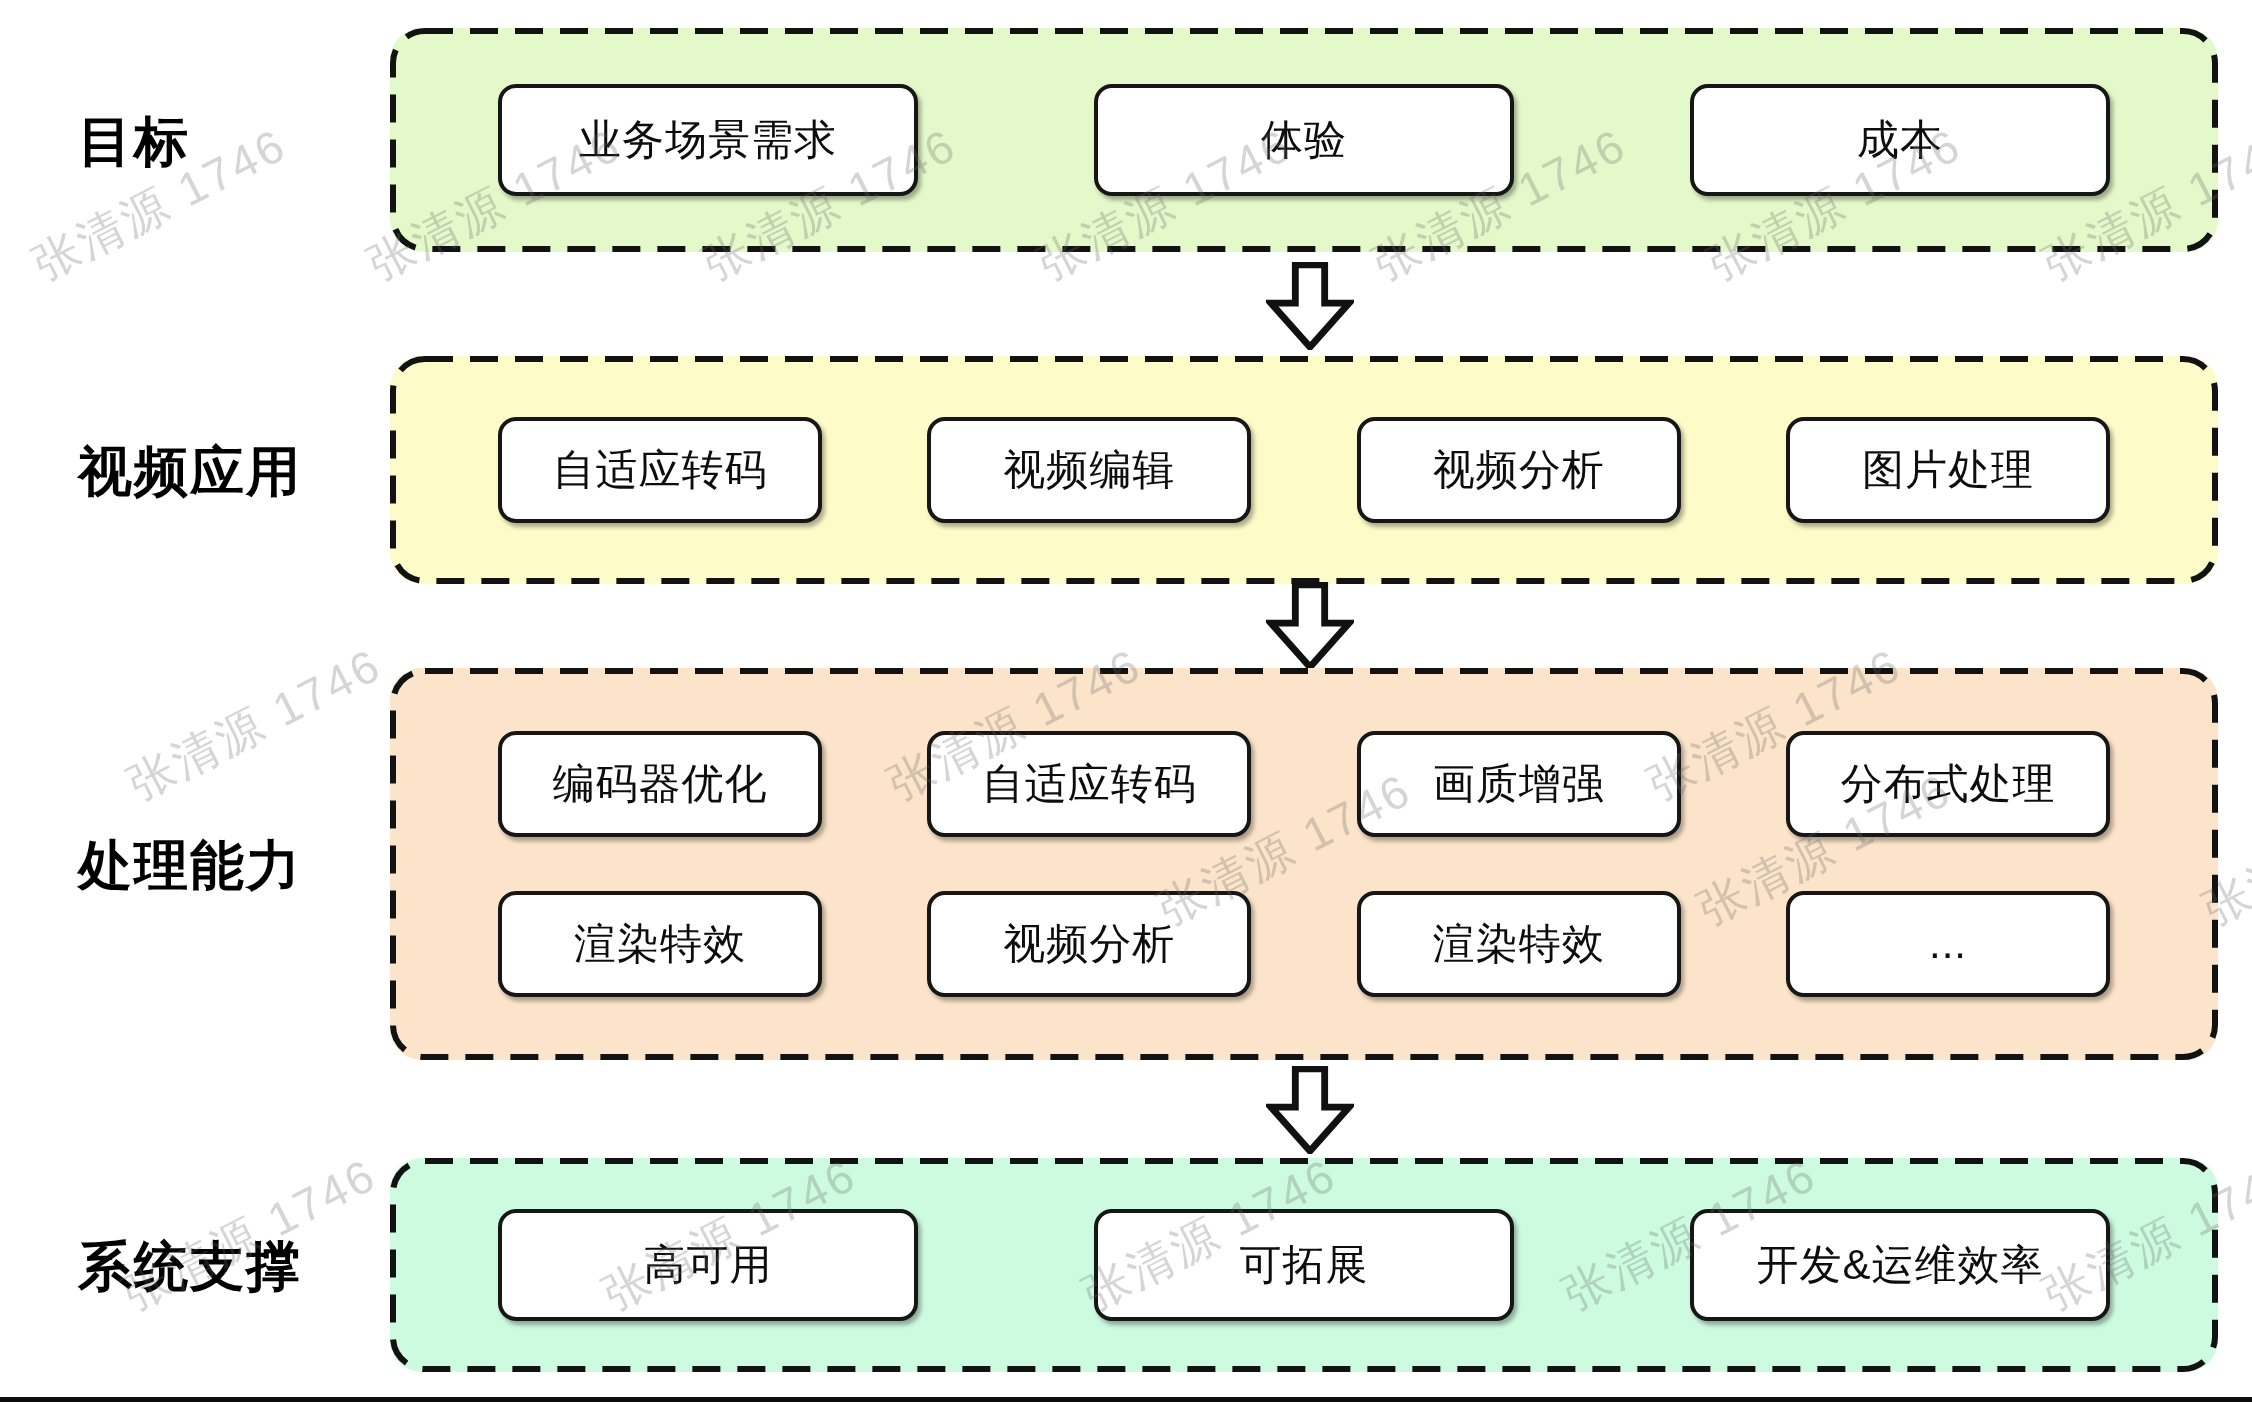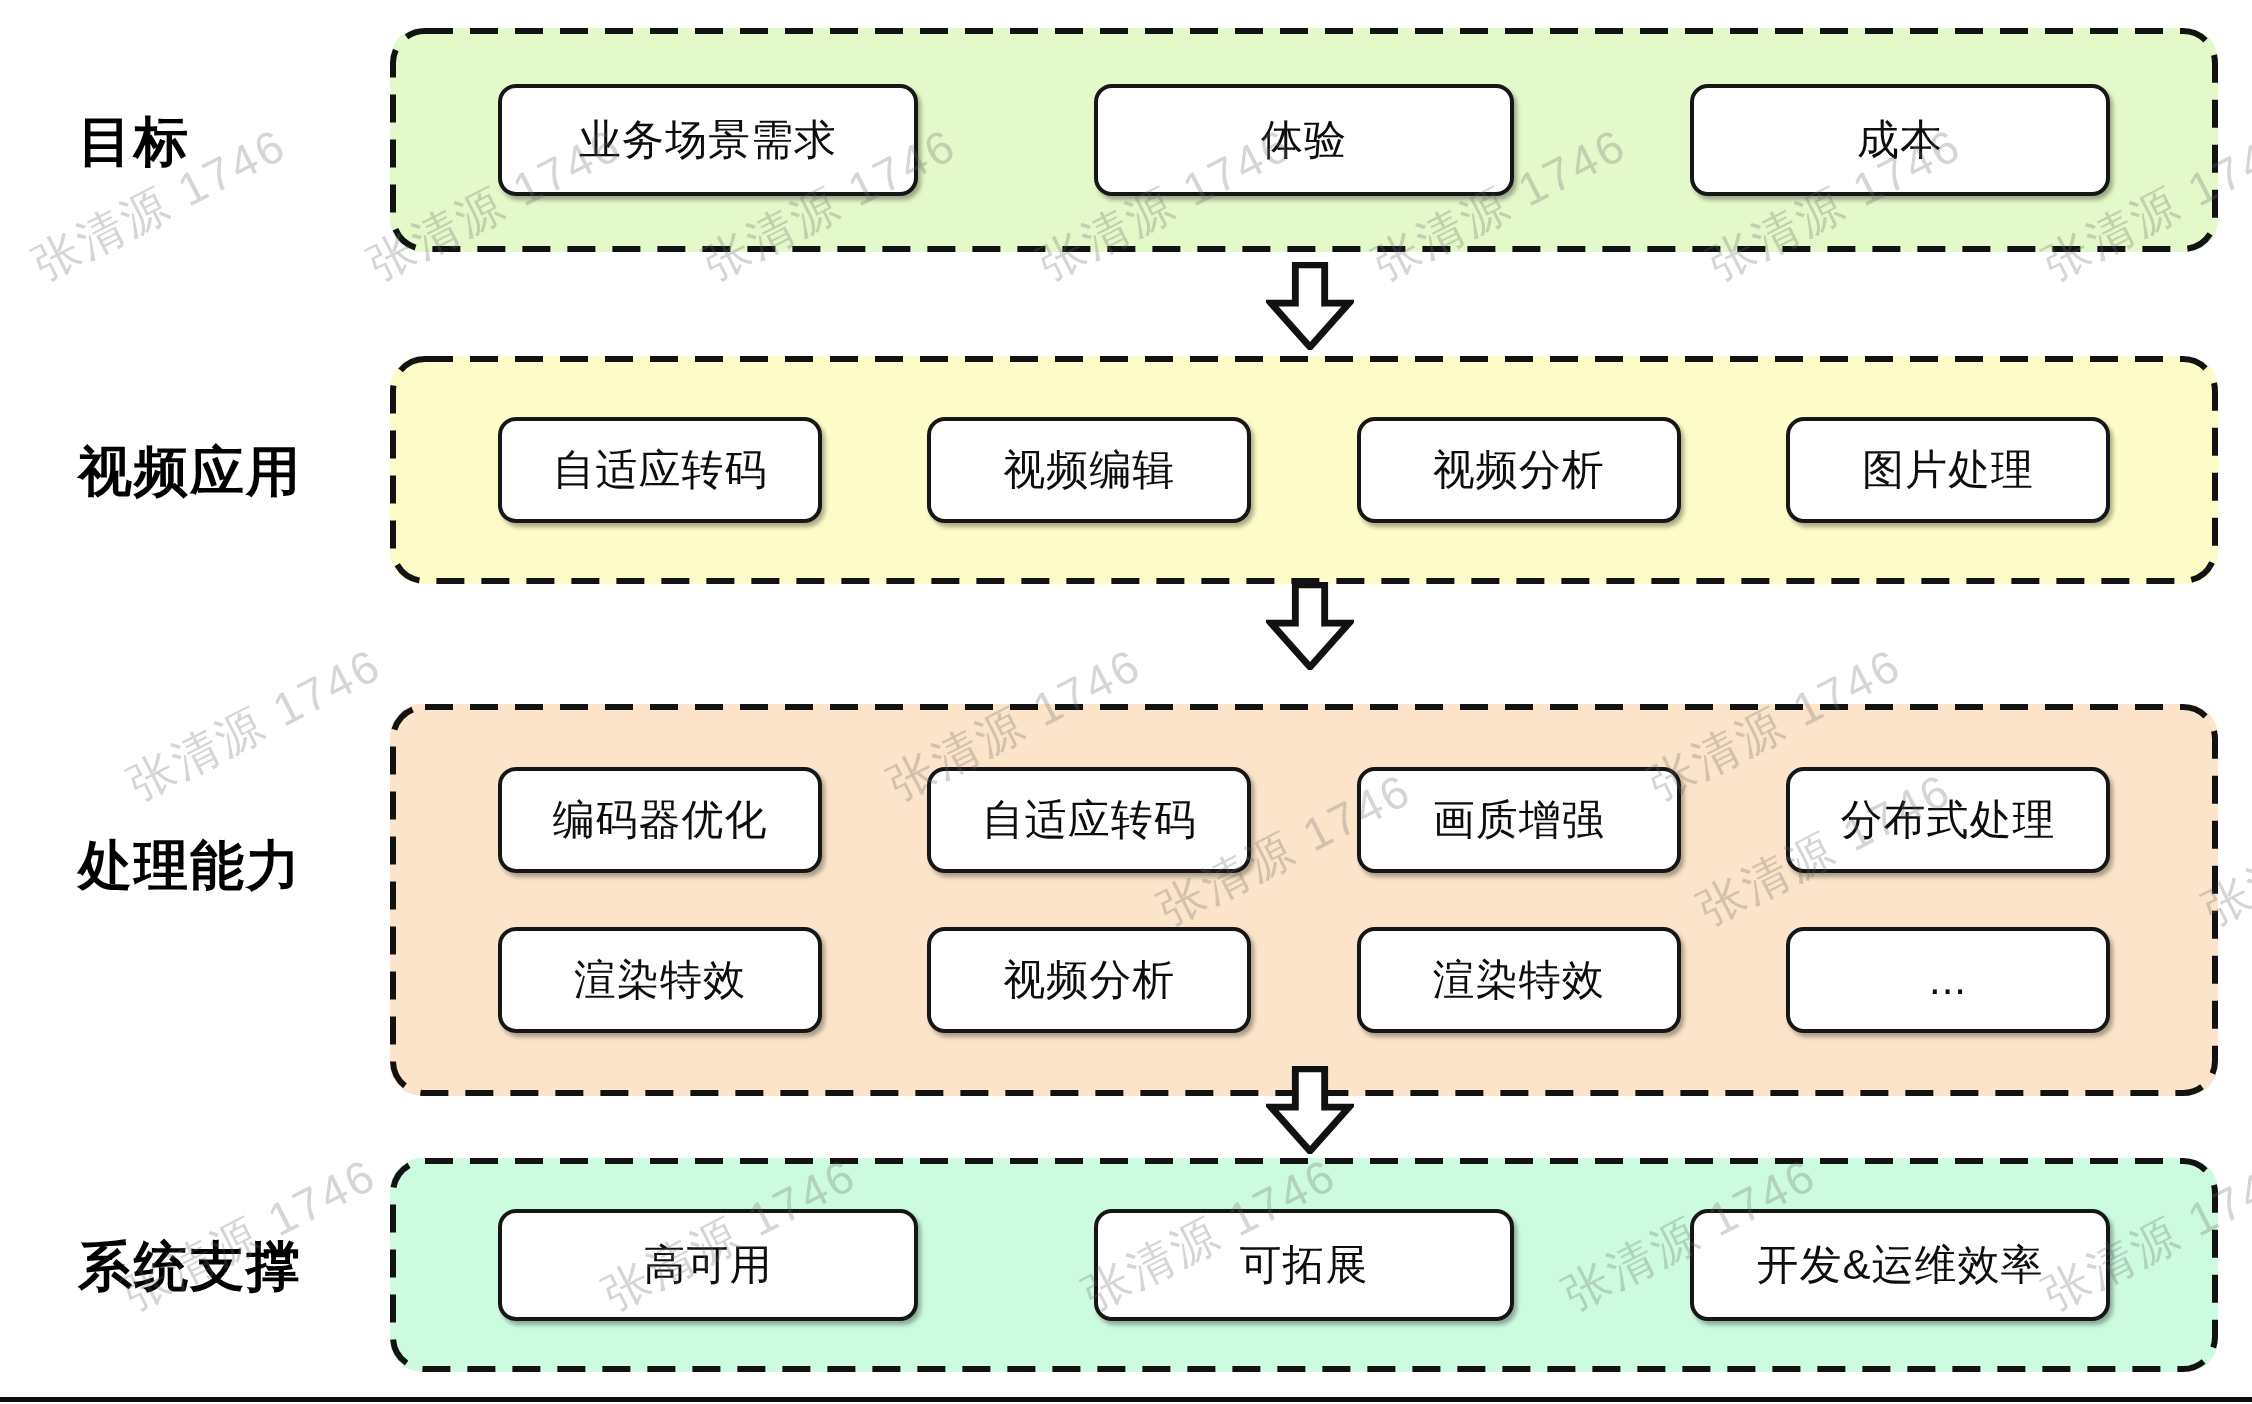--- a/index.html
+++ b/index.html
@@ -16,21 +16,21 @@
   
   .section {
     position: absolute;
     left: 390px;
     width: 1828px;
     border-radius: 32px;
   }
   .section svg.dash-border { position: absolute; top: 0; left: 0; display: block; }
   .section--goals    { top: 28px;   height: 224px; background: #e4f9c9; }
   .section--video    { top: 356px;  height: 228px; background: #fdfbc8; }
-  .section--process  { top: 704px;  height: 392px; background: #fbe4c9; }
+  .section--process  { top: 668px;  height: 392px; background: #fbe4c9; }
   .section--support  { top: 1158px; height: 214px; background: #cdfbe0; }
 
   .section-content {
     position: relative;
     height: 100%;
     display: flex;
     flex-direction: column;
     justify-content: center;
     gap: 54px;
     padding: 0 108px;

